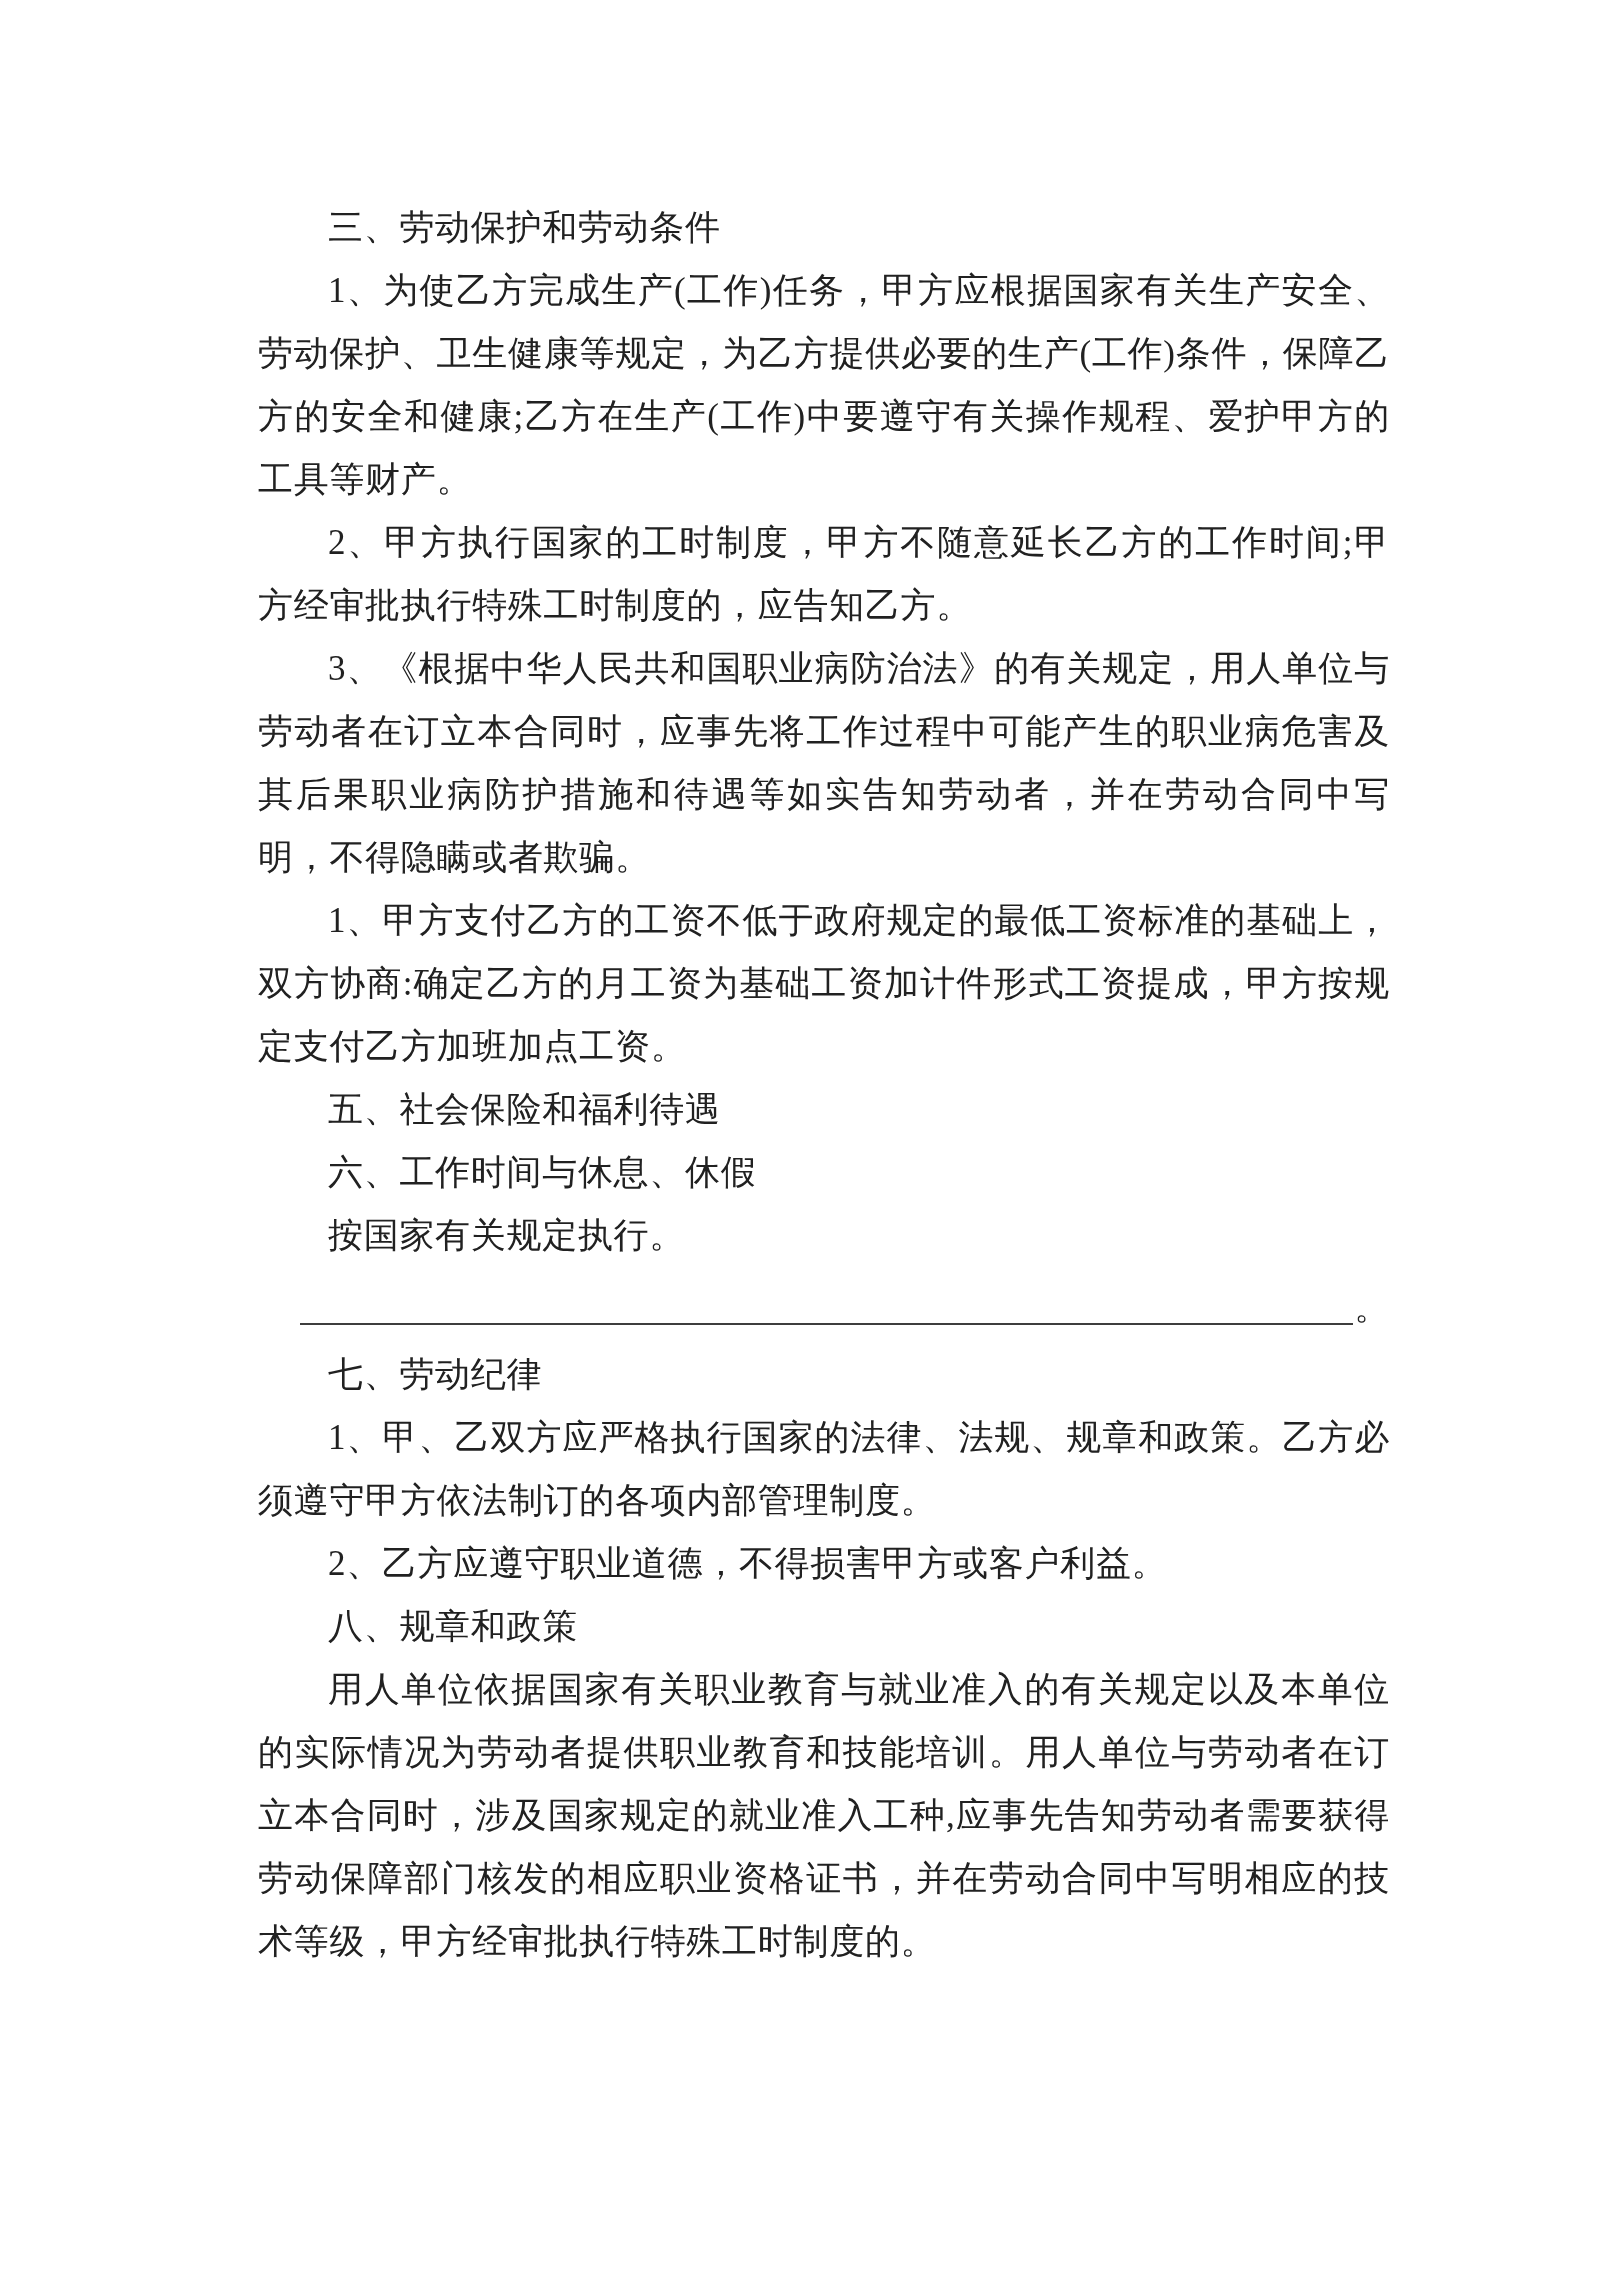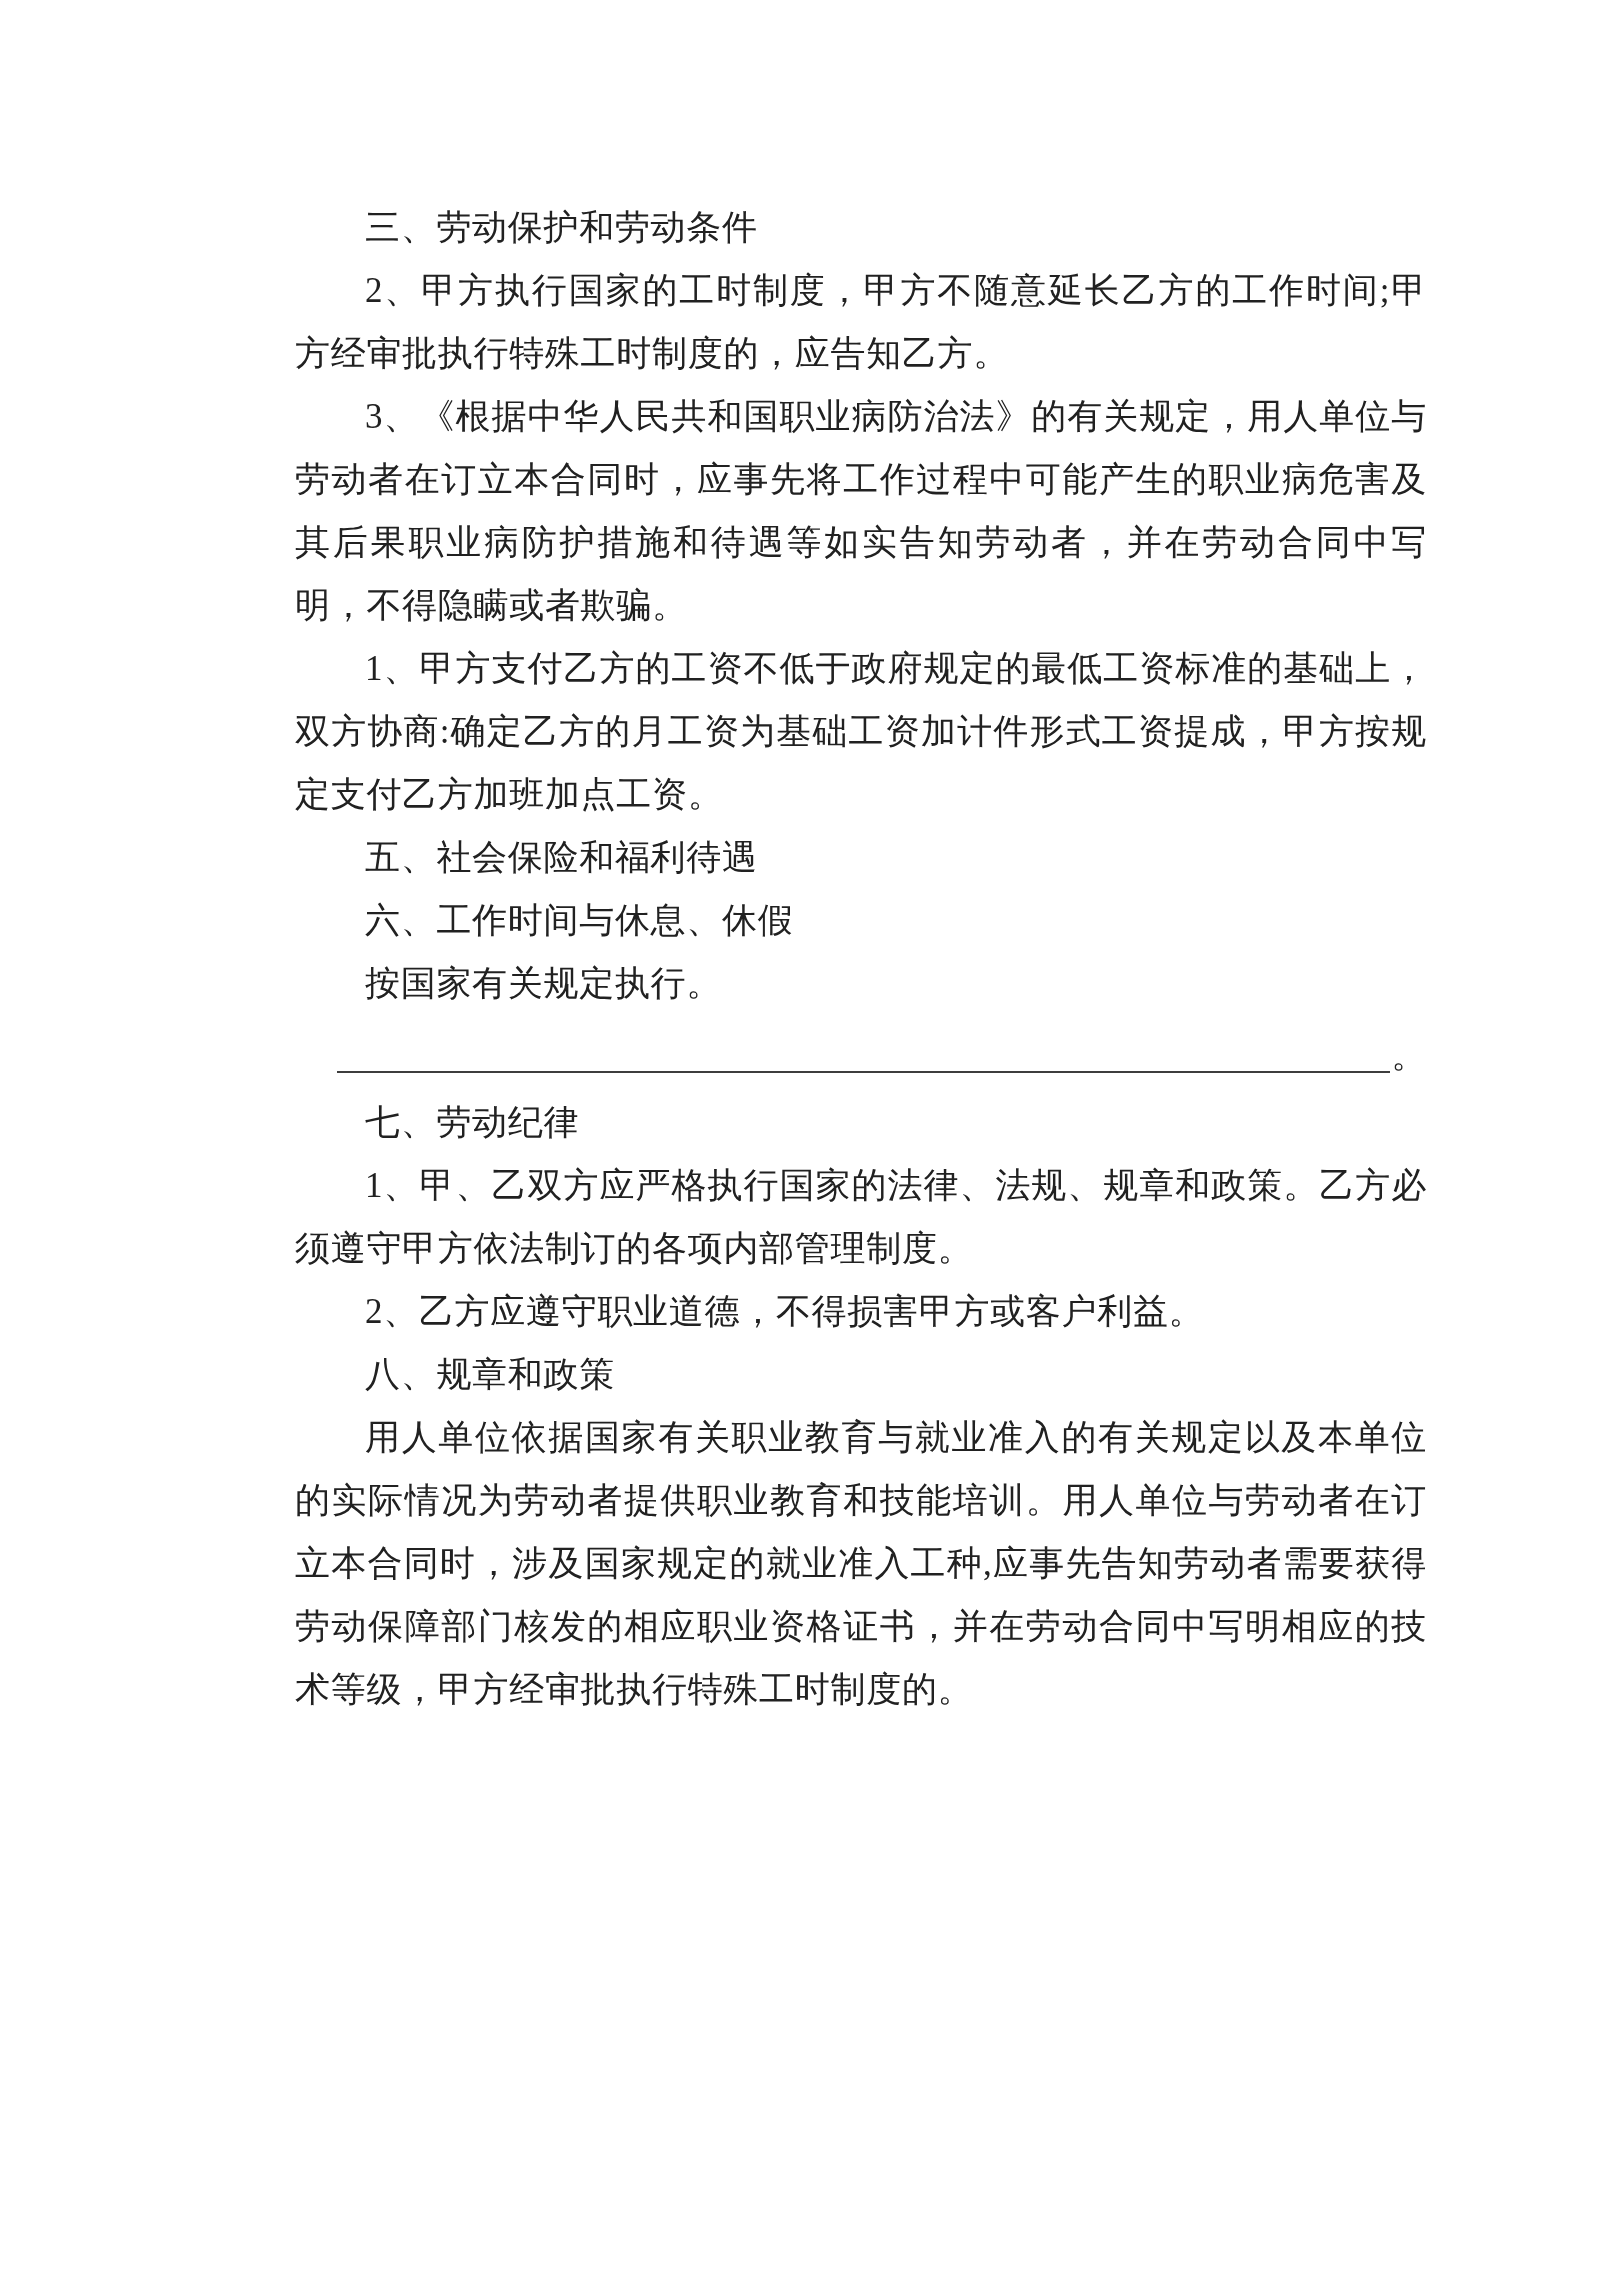--- a/index.html
+++ b/index.html
@@ -20,21 +20,20 @@
 
   .doc {
     position: absolute;
     top: 196px;
     left: 258px;
     width: 1132px;
     font-size: 35px;
     line-height: 63px;
     text-align: justify;
     letter-spacing: 0.7px;
-    margin-left: 37px;
   }
 
   .para {
     text-indent: 2em;
     margin: 0;
   }
 
   .fill-line {
     display: flex;
     align-items: flex-end;
@@ -55,20 +54,21 @@
     padding-left: 1.3px;
   }
 </style>
 </head>
 <body>
 
 <div class="page">
   <div class="doc">
 
     <p class="para">三、劳动保护和劳动条件</p>
+    <p class="para">1、为使乙方完成生产(工作)任务，甲方应根据国家有关生产安全、劳动保护、卫生健康等规定，为乙方提供必要的生产(工作)条件，保障乙方的安全和健康;乙方在生产(工作)中要遵守有关操作规程、爱护甲方的工具等财产。</p>
     <p class="para">2、甲方执行国家的工时制度，甲方不随意延长乙方的工作时间;甲方经审批执行特殊工时制度的，应告知乙方。</p>
     <p class="para">3、《根据中华人民共和国职业病防治法》的有关规定，用人单位与劳动者在订立本合同时，应事先将工作过程中可能产生的职业病危害及其后果职业病防护措施和待遇等如实告知劳动者，并在劳动合同中写明，不得隐瞒或者欺骗。</p>
 
     <p class="para">1、甲方支付乙方的工资不低于政府规定的最低工资标准的基础上，双方协商:确定乙方的月工资为基础工资加计件形式工资提成，甲方按规定支付乙方加班加点工资。</p>
 
     <p class="para">五、社会保险和福利待遇</p>
     <p class="para">六、工作时间与休息、休假</p>
 
     <p class="para">按国家有关规定执行。</p>
 

